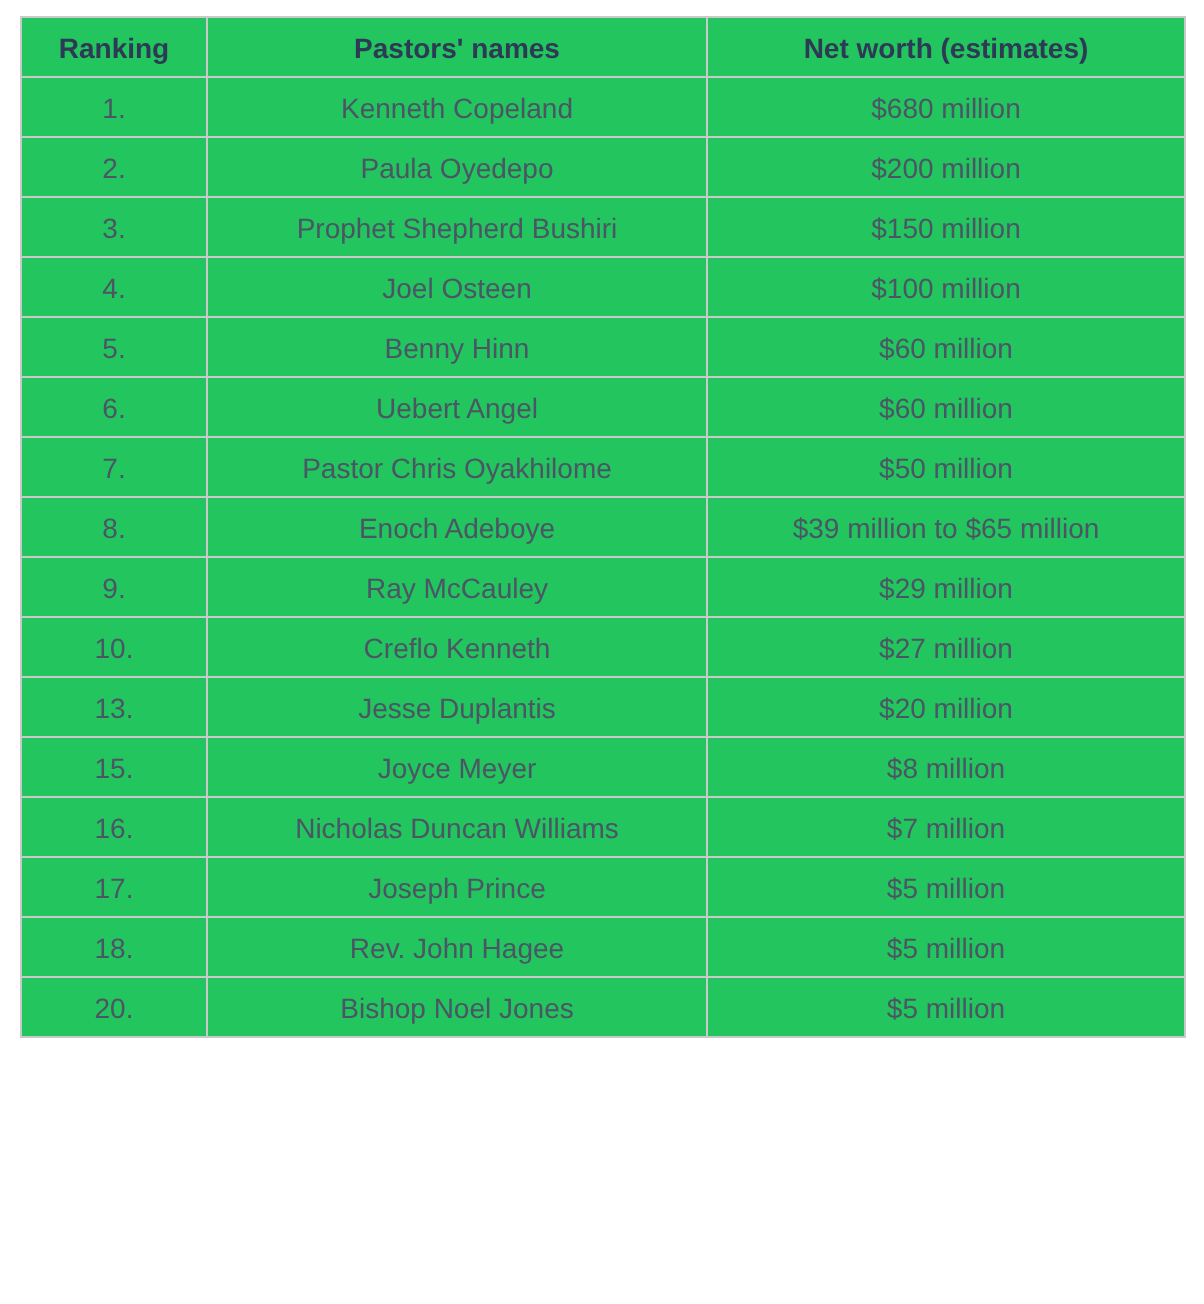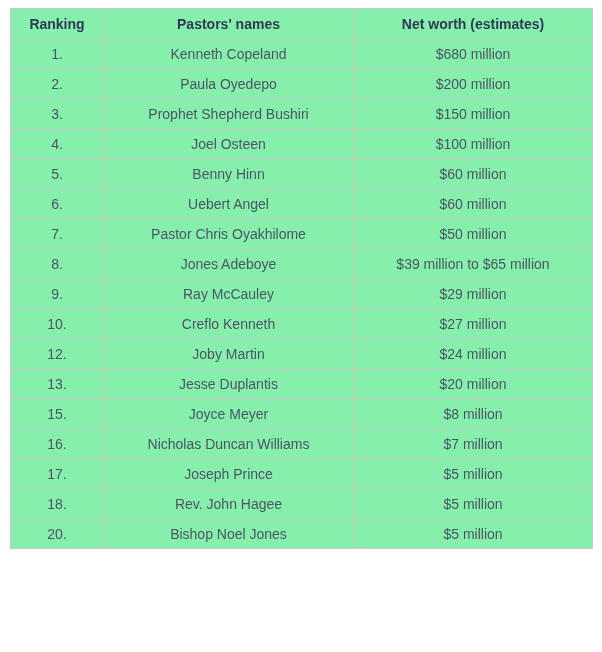--- a/index.html
+++ b/index.html
@@ -17,21 +17,21 @@
     background: #ffffff;
     overflow: hidden;
   }
   table.networth {
     position: absolute;
     left: 10px;
     top: 8px;
     width: 582px;
     border-collapse: collapse;
     table-layout: fixed;
-    background: #86efac;
+    background: #22c55e;
   }
   table.networth th,
   table.networth td {
     border: 1px solid #c9c9c9;
     height: 29px;
     padding: 0 4px;
     text-align: center;
     vertical-align: middle;
     font-size: 14px;
     line-height: 1;
@@ -98,37 +98,32 @@
           <td>Uebert Angel</td>
           <td>$60 million</td>
         </tr>
         <tr>
           <td>7.</td>
           <td>Pastor Chris Oyakhilome</td>
           <td>$50 million</td>
         </tr>
         <tr>
           <td>8.</td>
-          <td>Jones Adeboye</td>
+          <td>Enoch Adeboye</td>
           <td>$39 million to $65 million</td>
         </tr>
         <tr>
           <td>9.</td>
           <td>Ray McCauley</td>
           <td>$29 million</td>
         </tr>
         <tr>
           <td>10.</td>
           <td>Creflo Kenneth</td>
           <td>$27 million</td>
-        </tr>
-        <tr>
-          <td>12.</td>
-          <td>Joby Martin</td>
-          <td>$24 million</td>
         </tr>
         <tr>
           <td>13.</td>
           <td>Jesse Duplantis</td>
           <td>$20 million</td>
         </tr>
         <tr>
           <td>15.</td>
           <td>Joyce Meyer</td>
           <td>$8 million</td>

